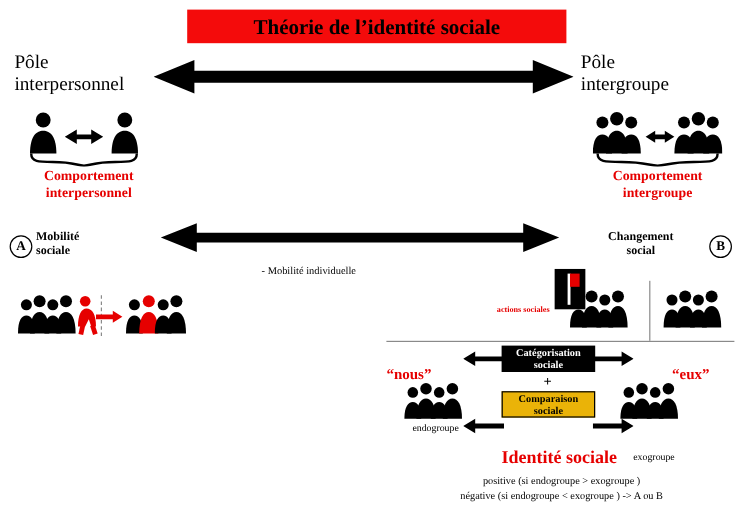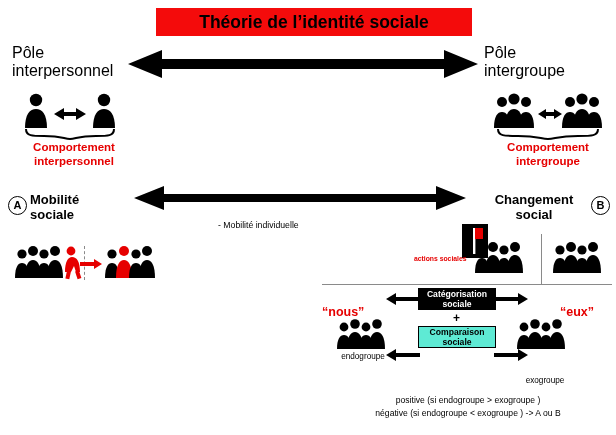--- a/index.html
+++ b/index.html
@@ -11,20 +11,21 @@
     height: 435px;
     background: #ffffff;
     font-family: "Liberation Sans", sans-serif;
     color: #000000;
     overflow: hidden;
   }
   #stage {
     position: relative;
     width: 616px;
     height: 435px;
+    font-family: Liberation Serif, serif;
   }
   .abs { position: absolute; }
 
   
   .title-banner {
     left: 156px; top: 8px;
     width: 316px; height: 28px;
     background: #f40b0b;
     display: flex; align-items: center; justify-content: center;
   }
@@ -51,21 +52,21 @@
     width: 17px; height: 17px;
     border: 1.6px solid #000;
     border-radius: 50%;
     font-size: 11px;
     font-weight: bold;
     display: flex; align-items: center; justify-content: center;
     line-height: 1;
   }
 
   .hd-label {
-    font-size: 13px;
+    font-size: 10px;
     font-weight: bold;
     line-height: 1.18;
   }
 
   .small-note {
     font-size: 8.7px;
     line-height: 1.45;
     color: #000;
     margin-left: 48px;
   }
@@ -82,21 +83,21 @@
     color: #fff;
     font-size: 8.6px;
     font-weight: bold;
     text-align: center;
     line-height: 1.2;
     display: flex; align-items: center; justify-content: center;
     padding: 2px 4px;
     box-sizing: border-box;
   }
   .wht-box {
-    background: #5eead4;
+    background: #eab308;
     border: 1.6px solid #000;
     color: #000;
     font-size: 8.6px;
     font-weight: bold;
     text-align: center;
     line-height: 1.2;
     display: flex; align-items: center; justify-content: center;
     padding: 2px 4px;
     box-sizing: border-box;
   }
@@ -370,17 +371,18 @@
       <circle cx="19" cy="6" r="4.8" fill="#000"></circle>
       <path d="M11 31 C11 19 14.5 14 19 14 C23.5 14 27 19 27 31 Z" fill="#000"></path>
       <circle cx="30" cy="9" r="4.4" fill="#000"></circle>
       <path d="M23 31 C23 21 26 17 30 17 C34 17 37 21 37 31 Z" fill="#000"></path>
       <circle cx="41" cy="6" r="4.8" fill="#000"></circle>
       <path d="M33 31 C33 19 36.5 14 41 14 C45.5 14 49 19 49 31 Z" fill="#000"></path>
     </svg>
   </div>
   <div class="abs grp-caption" style="left:512px; top:352px; width:66px;margin-top:24px;">exogroupe</div>
 
+  <div class="abs identity-title" style="left:340px; top:374px; width:252px; text-align:center;">Identité sociale</div>
 
   <div class="abs identity-line" style="left:326px; top:394px; width:284px; text-align:center;">positive (si endogroupe &gt; exogroupe )</div>
   <div class="abs identity-line" style="left:326px; top:407px; width:284px; text-align:center;">négative (si endogroupe &lt; exogroupe ) -&gt; A ou B</div>
 
 </div>
 
 </body></html>

